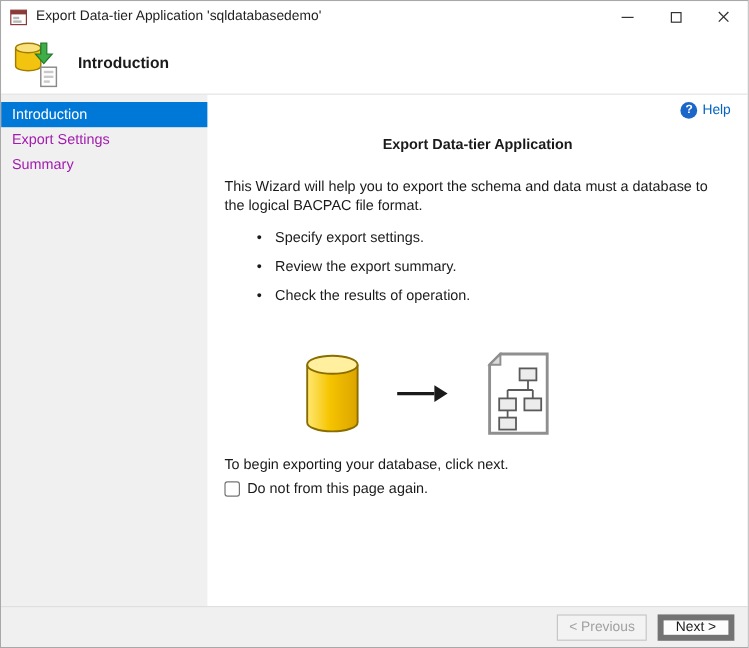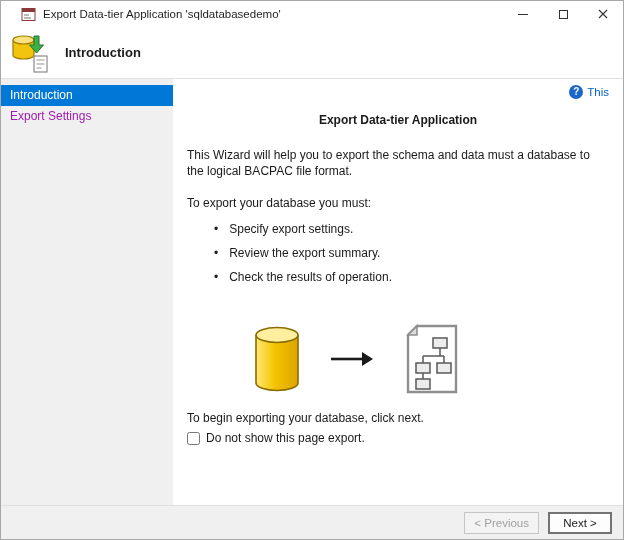--- a/index.html
+++ b/index.html
@@ -1,21 +1,21 @@
 <!DOCTYPE html>
 <html><head>
 <meta charset="utf-8">
 <style>
   * { margin:0; padding:0; box-sizing:border-box; }
   html,body { width:624px; height:540px; }
   body { font-family:"Liberation Sans", sans-serif; font-size:12px; color:#1a1a1a; background:#fff; overflow:hidden; }
   .window { width:624px; height:540px; display:flex; flex-direction:column; background:#fff; border:1px solid #a8a8a8; }
 
   
-  .titlebar { flex:0 0 26px; display:flex; align-items:center; padding-left:20px; background:#fff; }
+  .titlebar { flex:0 0 26px; display:flex; align-items:center; padding-left:7px; background:#fff; }
   .titlebar-icon { width:15px; height:15px; margin-right:7px; flex:0 0 auto; }
   .titlebar-title { flex:1; font-size:11.5px; color:#1f1f1f; white-space:nowrap; overflow:hidden; }
   .titlebar-controls { display:flex; align-self:stretch; }
   .tb-btn { width:40px; border:none; background:transparent; display:flex; align-items:center; justify-content:center; cursor:default; }
   .glyph-min { width:10px; height:0; border-top:1px solid #333; display:block; }
   .glyph-max { width:9px; height:9px; border:1px solid #333; display:block; }
 
   
   .header { flex:0 0 52px; display:flex; align-items:center; background:#fff; border-bottom:1px solid #e0e0e0; padding-left:9px; }
   .header-icon { width:40px; height:42px; flex:0 0 auto; }
@@ -42,21 +42,21 @@
   .ill-icon { display:block; }
 
   .begin-text { margin-top:16px; }
   .checkbox-row { margin-top:6px; display:flex; align-items:center; gap:6px; }
   .checkbox-row input { width:13px; height:13px; margin:0; accent-color:#0078d7; }
 
   
   .footer { flex:0 0 34px; background:#f0f0f0; border-top:1px solid #dfdfdf; display:flex; align-items:center; justify-content:flex-end; gap:9px; padding-right:11px; }
   .btn { min-width:64px; height:22px; padding:0 9px; font-family:inherit; font-size:11.5px; background:#fdfdfd; border:1px solid #8a8a8a; color:#1a1a1a; cursor:default; }
   .btn.disabled { color:#a0a0a0; border-color:#c6c6c6; background:#f3f3f3; }
-  .btn.primary { border:2px solid #737373; }
+  .btn.primary { border:5px solid #737373; }
 </style>
 </head>
 <body>
 
 <div class="window">
 
   <div class="titlebar">
     <span class="titlebar-icon">
       <svg width="15" height="15" viewBox="0 0 15 15">
         <rect x="1" y="1.5" width="13" height="12" fill="#fff" stroke="#8b3a3a"></rect>
@@ -94,34 +94,34 @@
       </svg>
     </span>
     <span class="header-title">Introduction</span>
   </div>
 
   <div class="body">
 
     <div class="sidebar">
       <div class="nav-item active">Introduction</div>
       <div class="nav-item">Export Settings</div>
+      <div class="nav-item">Summary</div>
     </div>
 
     <div class="content">
 
       <div class="help">
         <span class="help-circle">?</span>
-        <span>This</span>
+        <span>Help</span>
       </div>
 
       <div class="content-heading">Export Data-tier Application</div>
 
       <div class="intro-text">This Wizard will help you to export the schema and data must a database to the logical BACPAC file format.</div>
 
-      <div class="must-label">To export your database you must:</div>
 
       <div class="bullets">
         <div class="bullet">Specify export settings.</div>
         <div class="bullet">Review the export summary.</div>
         <div class="bullet">Check the results of operation.</div>
       </div>
 
       <div class="illustration">
         <svg class="ill-icon" width="48" height="68" viewBox="0 0 48 68">
           <defs>
@@ -148,21 +148,21 @@
           <rect x="34" y="40" width="14" height="10" fill="#ececec" stroke="#5a5a5a" stroke-width="1.5"></rect>
           <rect x="13" y="56" width="14" height="10" fill="#ececec" stroke="#5a5a5a" stroke-width="1.5"></rect>
           <path d="M37 25 V33 M20 33 H41 M20 33 V40 M41 33 V40 M20 50 V56" fill="none" stroke="#5a5a5a" stroke-width="1.5"></path>
         </svg>
       </div>
 
       <div class="begin-text">To begin exporting your database, click next.</div>
 
       <div class="checkbox-row">
         <input type="checkbox" style="">
-        <span>Do not show this page export.</span>
+        <span>Do not from this page again.</span>
       </div>
 
     </div>
   </div>
 
   <div class="footer">
     <button class="btn disabled" disabled="">&lt; Previous</button>
     <button class="btn primary">Next &gt;</button>
   </div>
 

